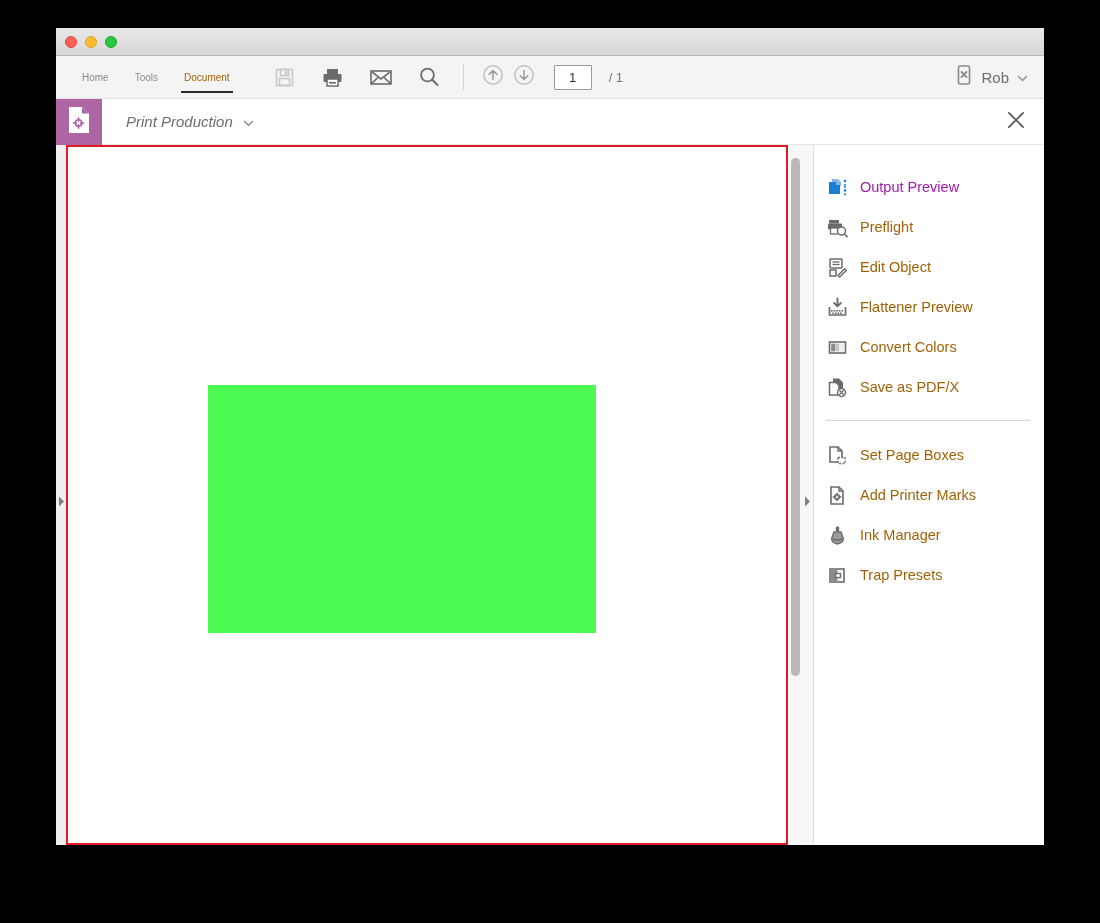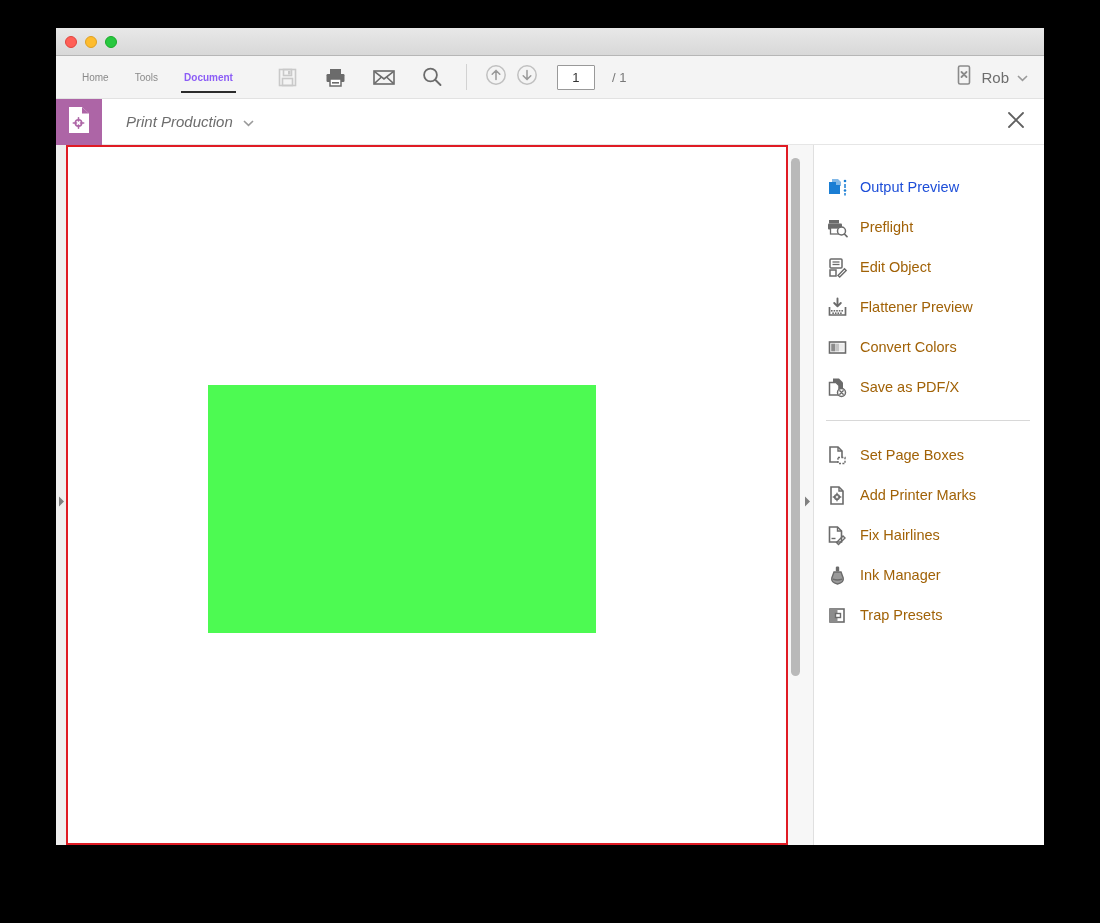--- a/index.html
+++ b/index.html
@@ -83,22 +83,22 @@
   .main-tab {
     display: flex;
     align-items: center;
     padding: 0 13px;
     font-size: 10px;
     color: #8a8a8a;
     cursor: pointer;
     position: relative;
   }
   .main-tab.active {
-    color: #8b5cf6;
-    font-weight: bold;
+    color: #a16207;
+    font-weight: normal;
   }
   .main-tab.active::after {
     content: "";
     position: absolute;
     left: 10px; right: 10px;
     bottom: 5px;
     height: 2px;
     background: #2b2b2b;
   }
 
@@ -297,21 +297,21 @@
     display: flex;
     align-items: center;
     justify-content: center;
   }
   .panel-item-label {
     font-size: 14.5px;
     color: #a16207;
     white-space: nowrap;
   }
   .panel-item.active .panel-item-label {
-    color: #1d4ed8;
+    color: #a21caf;
   }
   #panel-divider {
     height: 1px;
     background: #d8d8d8;
     margin: 13px 14px 14px 12px;
   }
 </style>
 </head>
 <body>
 
@@ -569,31 +569,20 @@
           <svg width="21" height="21" viewBox="0 0 21 21">
             <path d="M4 2 h8 l4 4 v13 h-12 z" fill="none" stroke="#6b6b6b" stroke-width="1.6"></path>
             <path d="M12 2 v4 h4" fill="none" stroke="#6b6b6b" stroke-width="1.4"></path>
             <circle cx="10" cy="12" r="2.4" fill="none" stroke="#6b6b6b" stroke-width="1.4"></circle>
             <path d="M10 8.2 v2.4 M10 13.4 v2.4 M6.2 12 h2.4 M11.4 12 h2.4" stroke="#6b6b6b" stroke-width="1.4" stroke-linecap="round"></path>
           </svg>
         </span>
         <span class="panel-item-label">Add Printer Marks</span>
       </div>
 
-      <div class="panel-item">
-        <span class="panel-item-icon">
-          <svg width="21" height="21" viewBox="0 0 21 21">
-            <path d="M2.5 2 h8 l4 4 v11 h-12 z" fill="none" stroke="#6b6b6b" stroke-width="1.6"></path>
-            <path d="M10.5 2 v4 h4" fill="none" stroke="#6b6b6b" stroke-width="1.4"></path>
-            <line x1="4.5" y1="13.5" x2="8.5" y2="13.5" stroke="#6b6b6b" stroke-width="1.4"></line>
-            <path d="M9.5 17.5 L16 11 L18 13 L11.5 19.5 z" fill="none" stroke="#6b6b6b" stroke-width="1.4"></path>
-          </svg>
-        </span>
-        <span class="panel-item-label">Fix Hairlines</span>
-      </div>
 
       <div class="panel-item">
         <span class="panel-item-icon">
           <svg width="21" height="21" viewBox="0 0 21 21">
             <rect x="8.8" y="1.5" width="3.4" height="5" rx="1.2" fill="#6b6b6b"></rect>
             <path d="M7 7 h7 l2.2 6 q1 4.5 -5.7 6 q-6.7 -1.5 -5.7 -6 z" fill="#9a9a9a" stroke="#6b6b6b" stroke-width="1.4"></path>
             <path d="M5.9 14.2 q4.6 1.6 9.2 0" fill="none" stroke="#6b6b6b" stroke-width="1.3"></path>
           </svg>
         </span>
         <span class="panel-item-label">Ink Manager</span>

